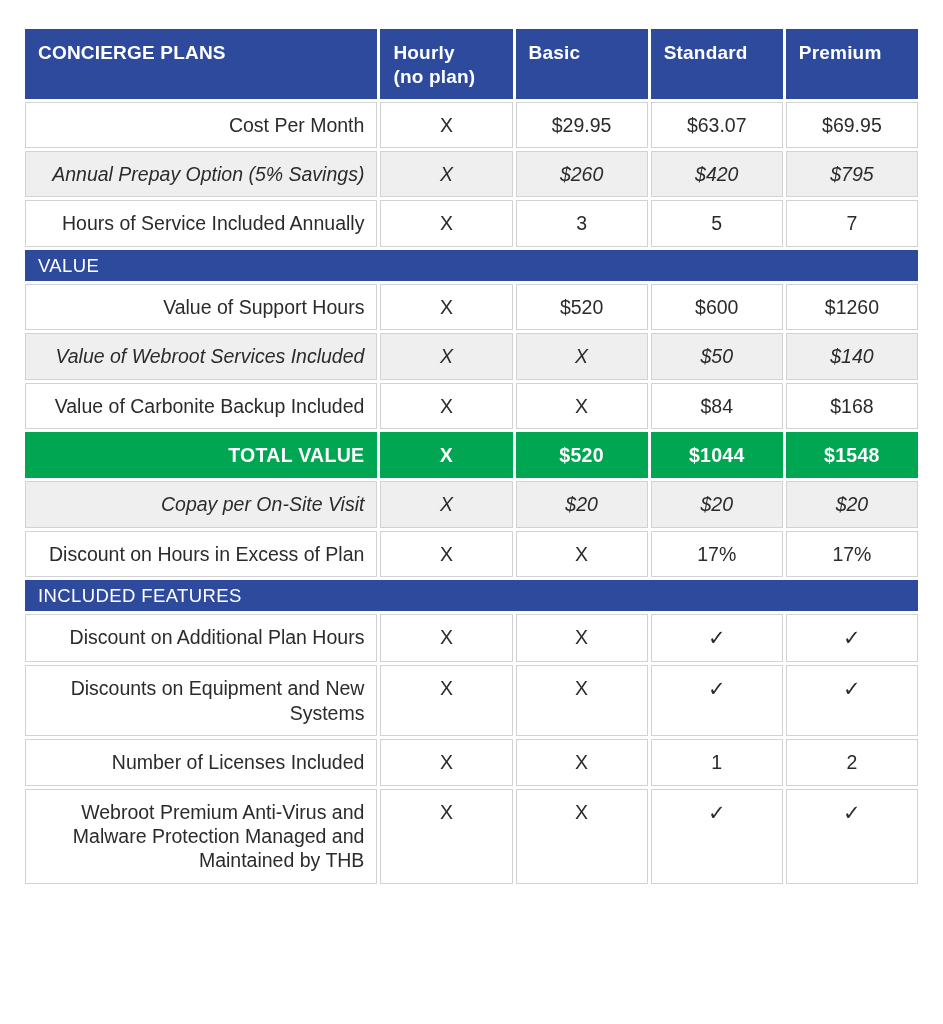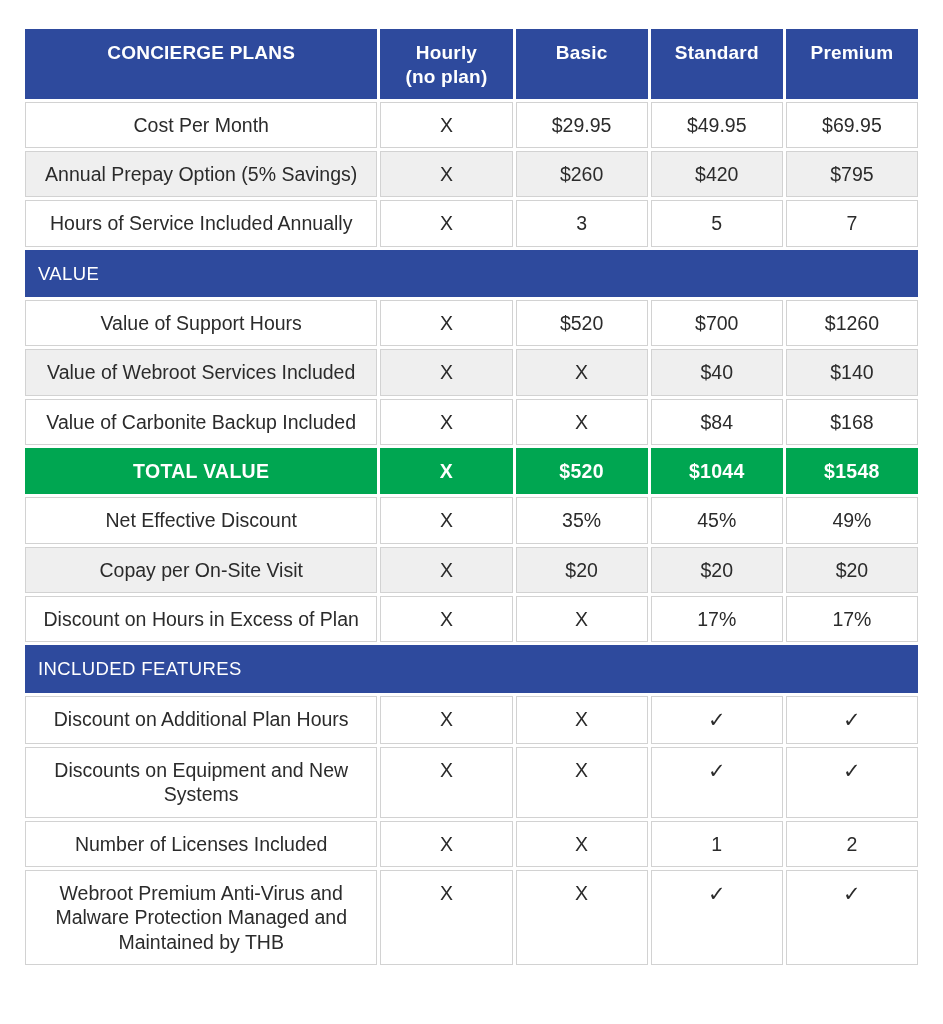--- a/index.html
+++ b/index.html
@@ -13,48 +13,48 @@
   html,body{margin:0;padding:0;background:#ffffff;}
   body{font-family:"Liberation Sans","DejaVu Sans",sans-serif;color:var(--text);}
   .page{width:943px;box-sizing:border-box;padding:26px 22px;}
   table.plans{width:899px;border-collapse:separate;border-spacing:3px;table-layout:fixed;}
   col.c-label{width:352px;}
   col.c-val{width:132px;}
   th{
     background:var(--blue);
     color:var(--header-text);
     border:1px solid var(--blue);
-    text-align:center;
+    text-align:left;
     vertical-align:top;
     padding:11px 12px 9px 12px;
     font-size:19px;
     font-weight:bold;
     line-height:1.25;
     white-space:pre-line;
     letter-spacing:.2px;
   }
   td{
     vertical-align:top;
     padding:10px 12px;
     font-size:19.5px;
     line-height:1.25;
     border:1px solid var(--border);
     background:#ffffff;
     height:24px;
   }
-  td.label{text-align:center;}
+  td.label{text-align:right;}
   td.val{text-align:center;}
-  tr.stripe td{background:var(--stripe);}
+  tr.stripe td{background:var(--stripe);font-style:italic;}
   td.section{
     background:var(--blue);
     border:1px solid var(--blue);
     color:var(--header-text);
     font-size:18.5px;
     font-weight:normal;
-    padding:11px 12px;
+    padding:3px 12px;
     height:auto;
     letter-spacing:.4px;
   }
   tr.total td{
     background:var(--green);
     border:1px solid var(--green);
     color:#ffffff;
     font-weight:bold;
     letter-spacing:.3px;
   }
@@ -80,21 +80,21 @@
         <th>Basic</th>
         <th>Standard</th>
         <th>Premium</th>
       </tr>
     </thead>
     <tbody id="table-body">
         <tr class="plain">
           <td class="label">Cost Per Month</td>
           <td class="val">X</td>
           <td class="val">$29.95</td>
-          <td class="val">$49.95</td>
+          <td class="val">$63.07</td>
           <td class="val">$69.95</td>
         </tr>
         <tr class="stripe">
           <td class="label">Annual Prepay Option (5% Savings)</td>
           <td class="val">X</td>
           <td class="val">$260</td>
           <td class="val">$420</td>
           <td class="val">$795</td>
         </tr>
         <tr class="plain">
@@ -104,50 +104,43 @@
           <td class="val">5</td>
           <td class="val">7</td>
         </tr>
         <tr>
           <td colspan="5" class="section">VALUE</td>
         </tr>
         <tr class="plain">
           <td class="label">Value of Support Hours</td>
           <td class="val">X</td>
           <td class="val">$520</td>
-          <td class="val">$700</td>
+          <td class="val">$600</td>
           <td class="val">$1260</td>
         </tr>
         <tr class="stripe">
           <td class="label">Value of Webroot Services Included</td>
           <td class="val">X</td>
           <td class="val">X</td>
-          <td class="val">$40</td>
+          <td class="val">$50</td>
           <td class="val">$140</td>
         </tr>
         <tr class="plain">
           <td class="label">Value of Carbonite Backup Included</td>
           <td class="val">X</td>
           <td class="val">X</td>
           <td class="val">$84</td>
           <td class="val">$168</td>
         </tr>
         <tr class="total">
           <td class="label">TOTAL VALUE</td>
           <td class="val">X</td>
           <td class="val">$520</td>
           <td class="val">$1044</td>
           <td class="val">$1548</td>
-        </tr>
-        <tr class="plain">
-          <td class="label">Net Effective Discount</td>
-          <td class="val">X</td>
-          <td class="val">35%</td>
-          <td class="val">45%</td>
-          <td class="val">49%</td>
         </tr>
         <tr class="stripe">
           <td class="label">Copay per On-Site Visit</td>
           <td class="val">X</td>
           <td class="val">$20</td>
           <td class="val">$20</td>
           <td class="val">$20</td>
         </tr>
         <tr class="plain">
           <td class="label">Discount on Hours in Excess of Plan</td>

